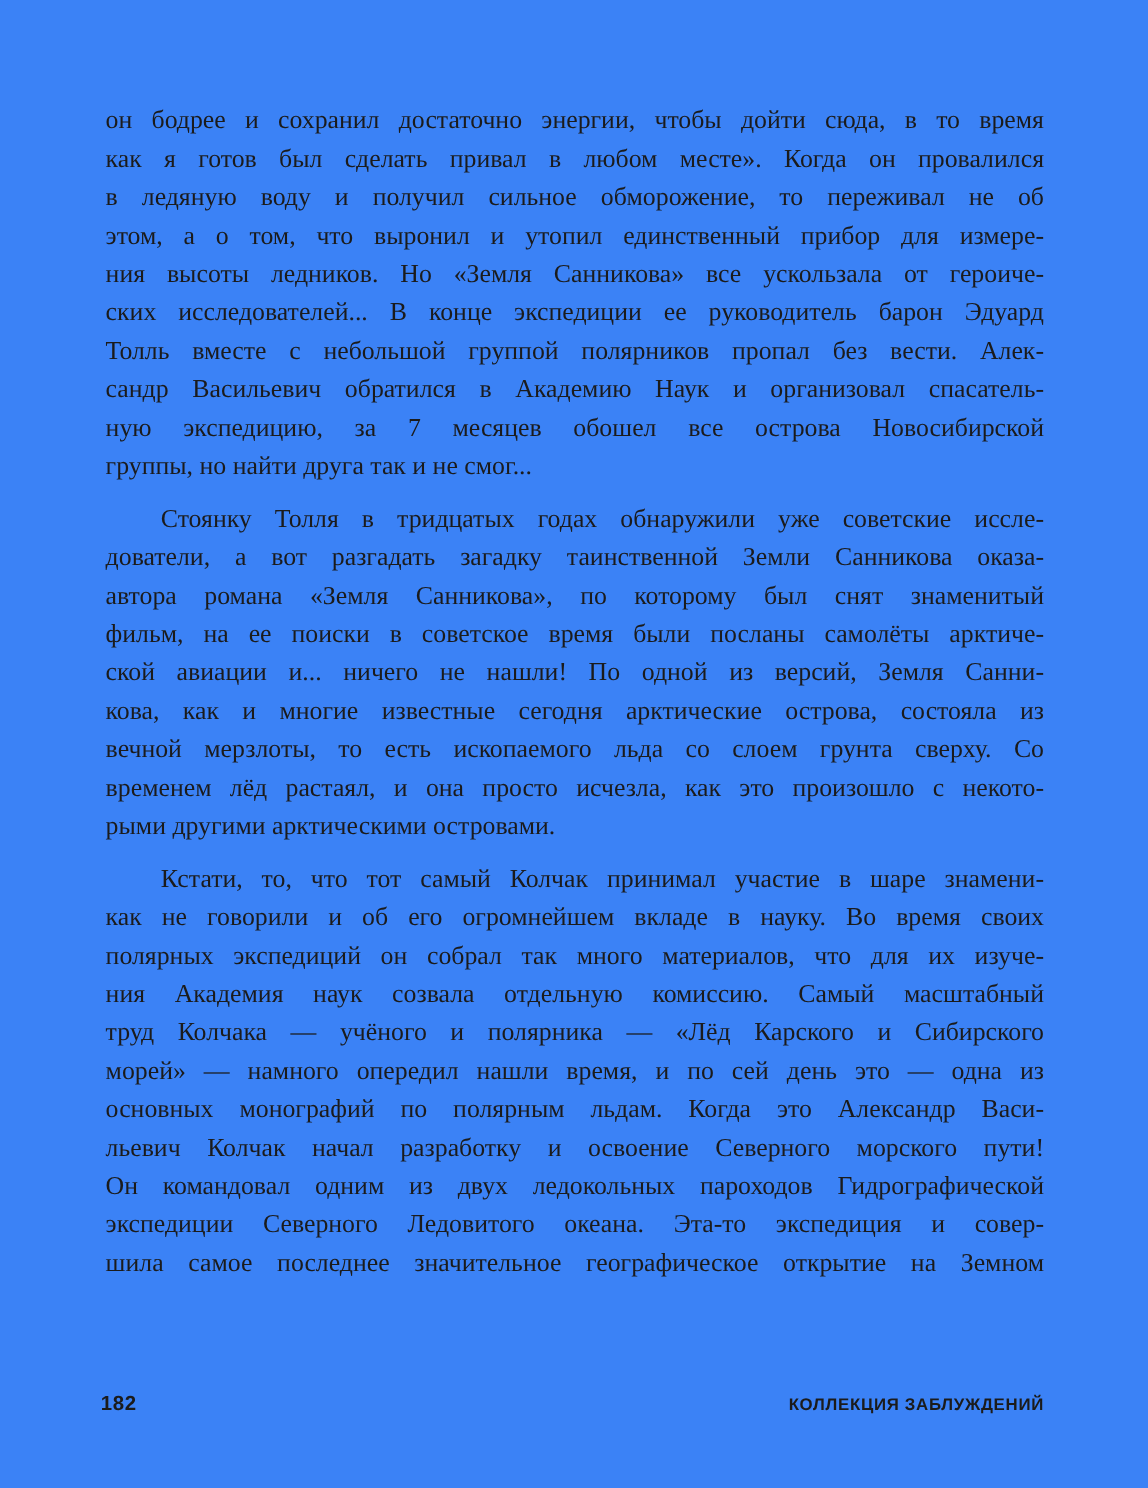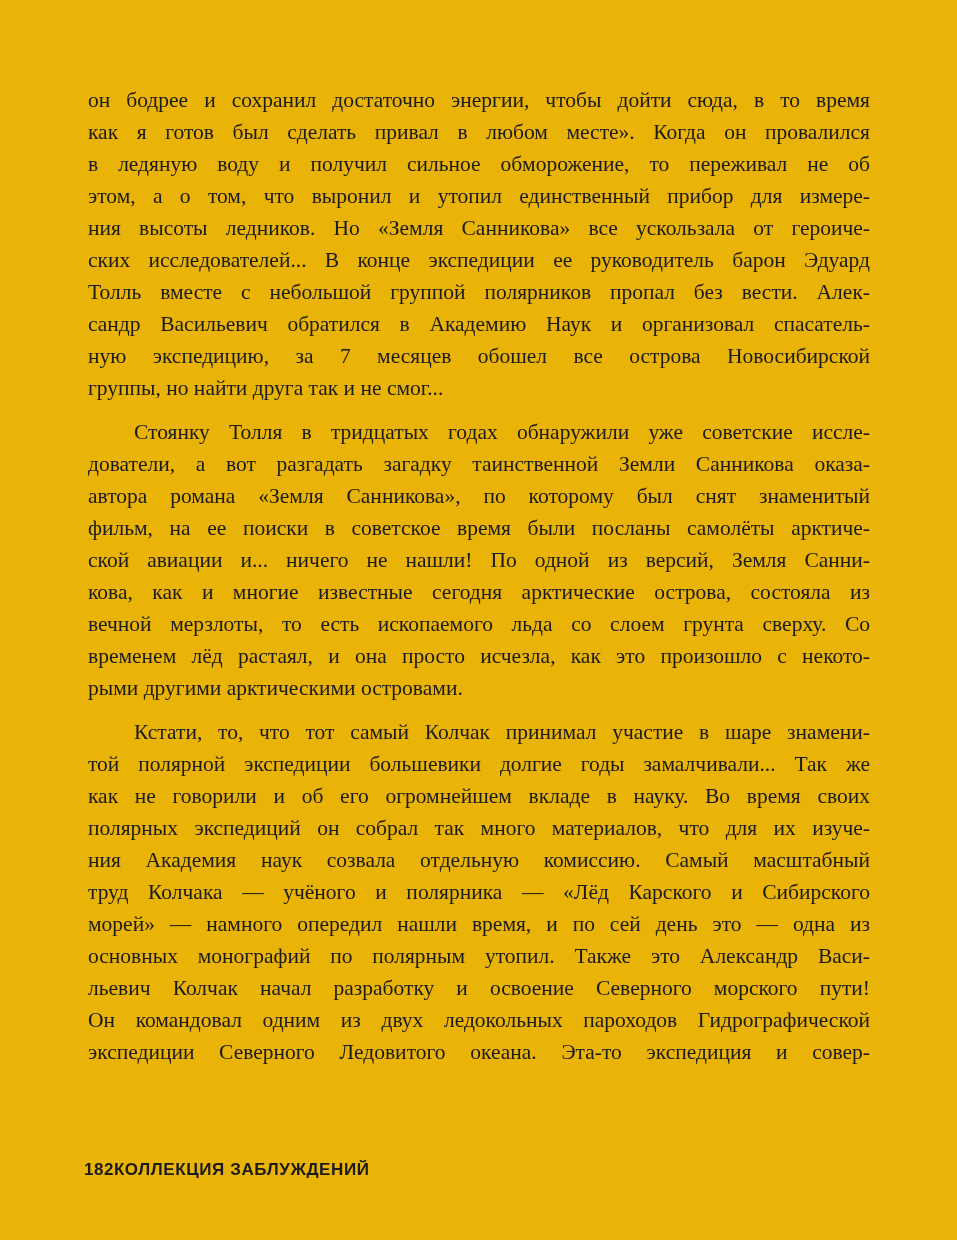--- a/index.html
+++ b/index.html
@@ -10,21 +10,21 @@
     width: 957px;
     height: 1240px;
     background: #ffffff;
     position: relative;
     overflow: hidden;
     font-family: "Liberation Serif", "DejaVu Serif", serif;
   }
   .page {
     position: absolute;
     inset: 0;
-    background: #eab308;
+    background: #3b82f6;
   }
   .text-block {
     position: absolute;
     left: 88px;
     top: 84px;
     width: 782px;
     color: #1b1b1b;
   }
   .para {
     margin: 0;
@@ -45,31 +45,32 @@
   .line.no-just {
     text-align: center;
     text-align-last: left;
   }
   .footer {
     position: absolute;
     left: 84px;
     right: 87px;
     top: 1160px;
     display: flex;
+    justify-content: space-between;
     align-items: baseline;
     font-family: "Liberation Sans", "DejaVu Sans", sans-serif;
     color: #1b1b1b;
   }
   .page-number {
     font-size: 17px;
     font-weight: 700;
     letter-spacing: 0.5px;
   }
   .running-title {
-    font-size: 17px;
+    font-size: 14px;
     font-weight: 700;
     letter-spacing: 0.6px;
   }
 </style>
 </head>
 <body>
 
 <div class="page">
 
   <div class="text-block" id="text-block">
@@ -91,30 +92,30 @@
         <div class="line">автора романа «Земля Санникова», по которому был снят знаменитый</div>
         <div class="line">фильм, на ее поиски в советское время были посланы самолёты арктиче-</div>
         <div class="line">ской авиации и... ничего не нашли! По одной из версий, Земля Санни-</div>
         <div class="line">кова, как и многие известные сегодня арктические острова, состояла из</div>
         <div class="line">вечной мерзлоты, то есть ископаемого льда со слоем грунта сверху. Со</div>
         <div class="line">временем лёд растаял, и она просто исчезла, как это произошло с некото-</div>
         <div class="line no-just">рыми другими арктическими островами.</div>
       </div>
       <div class="para">
         <div class="line indent">Кстати, то, что тот самый Колчак принимал участие в шаре знамени-</div>
-        <div class="line">той полярной экспедиции большевики долгие годы замалчивали... Так же</div>
         <div class="line">как не говорили и об его огромнейшем вкладе в науку. Во время своих</div>
         <div class="line">полярных экспедиций он собрал так много материалов, что для их изуче-</div>
         <div class="line">ния Академия наук созвала отдельную комиссию. Самый масштабный</div>
         <div class="line">труд Колчака — учёного и полярника — «Лёд Карского и Сибирского</div>
         <div class="line">морей» — намного опередил нашли время, и по сей день это — одна из</div>
-        <div class="line">основных монографий по полярным утопил. Также это Александр Васи-</div>
+        <div class="line">основных монографий по полярным льдам. Когда это Александр Васи-</div>
         <div class="line">льевич Колчак начал разработку и освоение Северного морского пути!</div>
         <div class="line">Он командовал одним из двух ледокольных пароходов Гидрографической</div>
         <div class="line">экспедиции Северного Ледовитого океана. Эта-то экспедиция и совер-</div>
+        <div class="line">шила самое последнее значительное географическое открытие на Земном</div>
       </div>
     </div>
 
   <div class="footer">
     <span class="page-number">182</span>
     <span class="running-title">КОЛЛЕКЦИЯ ЗАБЛУЖДЕНИЙ</span>
   </div>
 
 </div>
 

